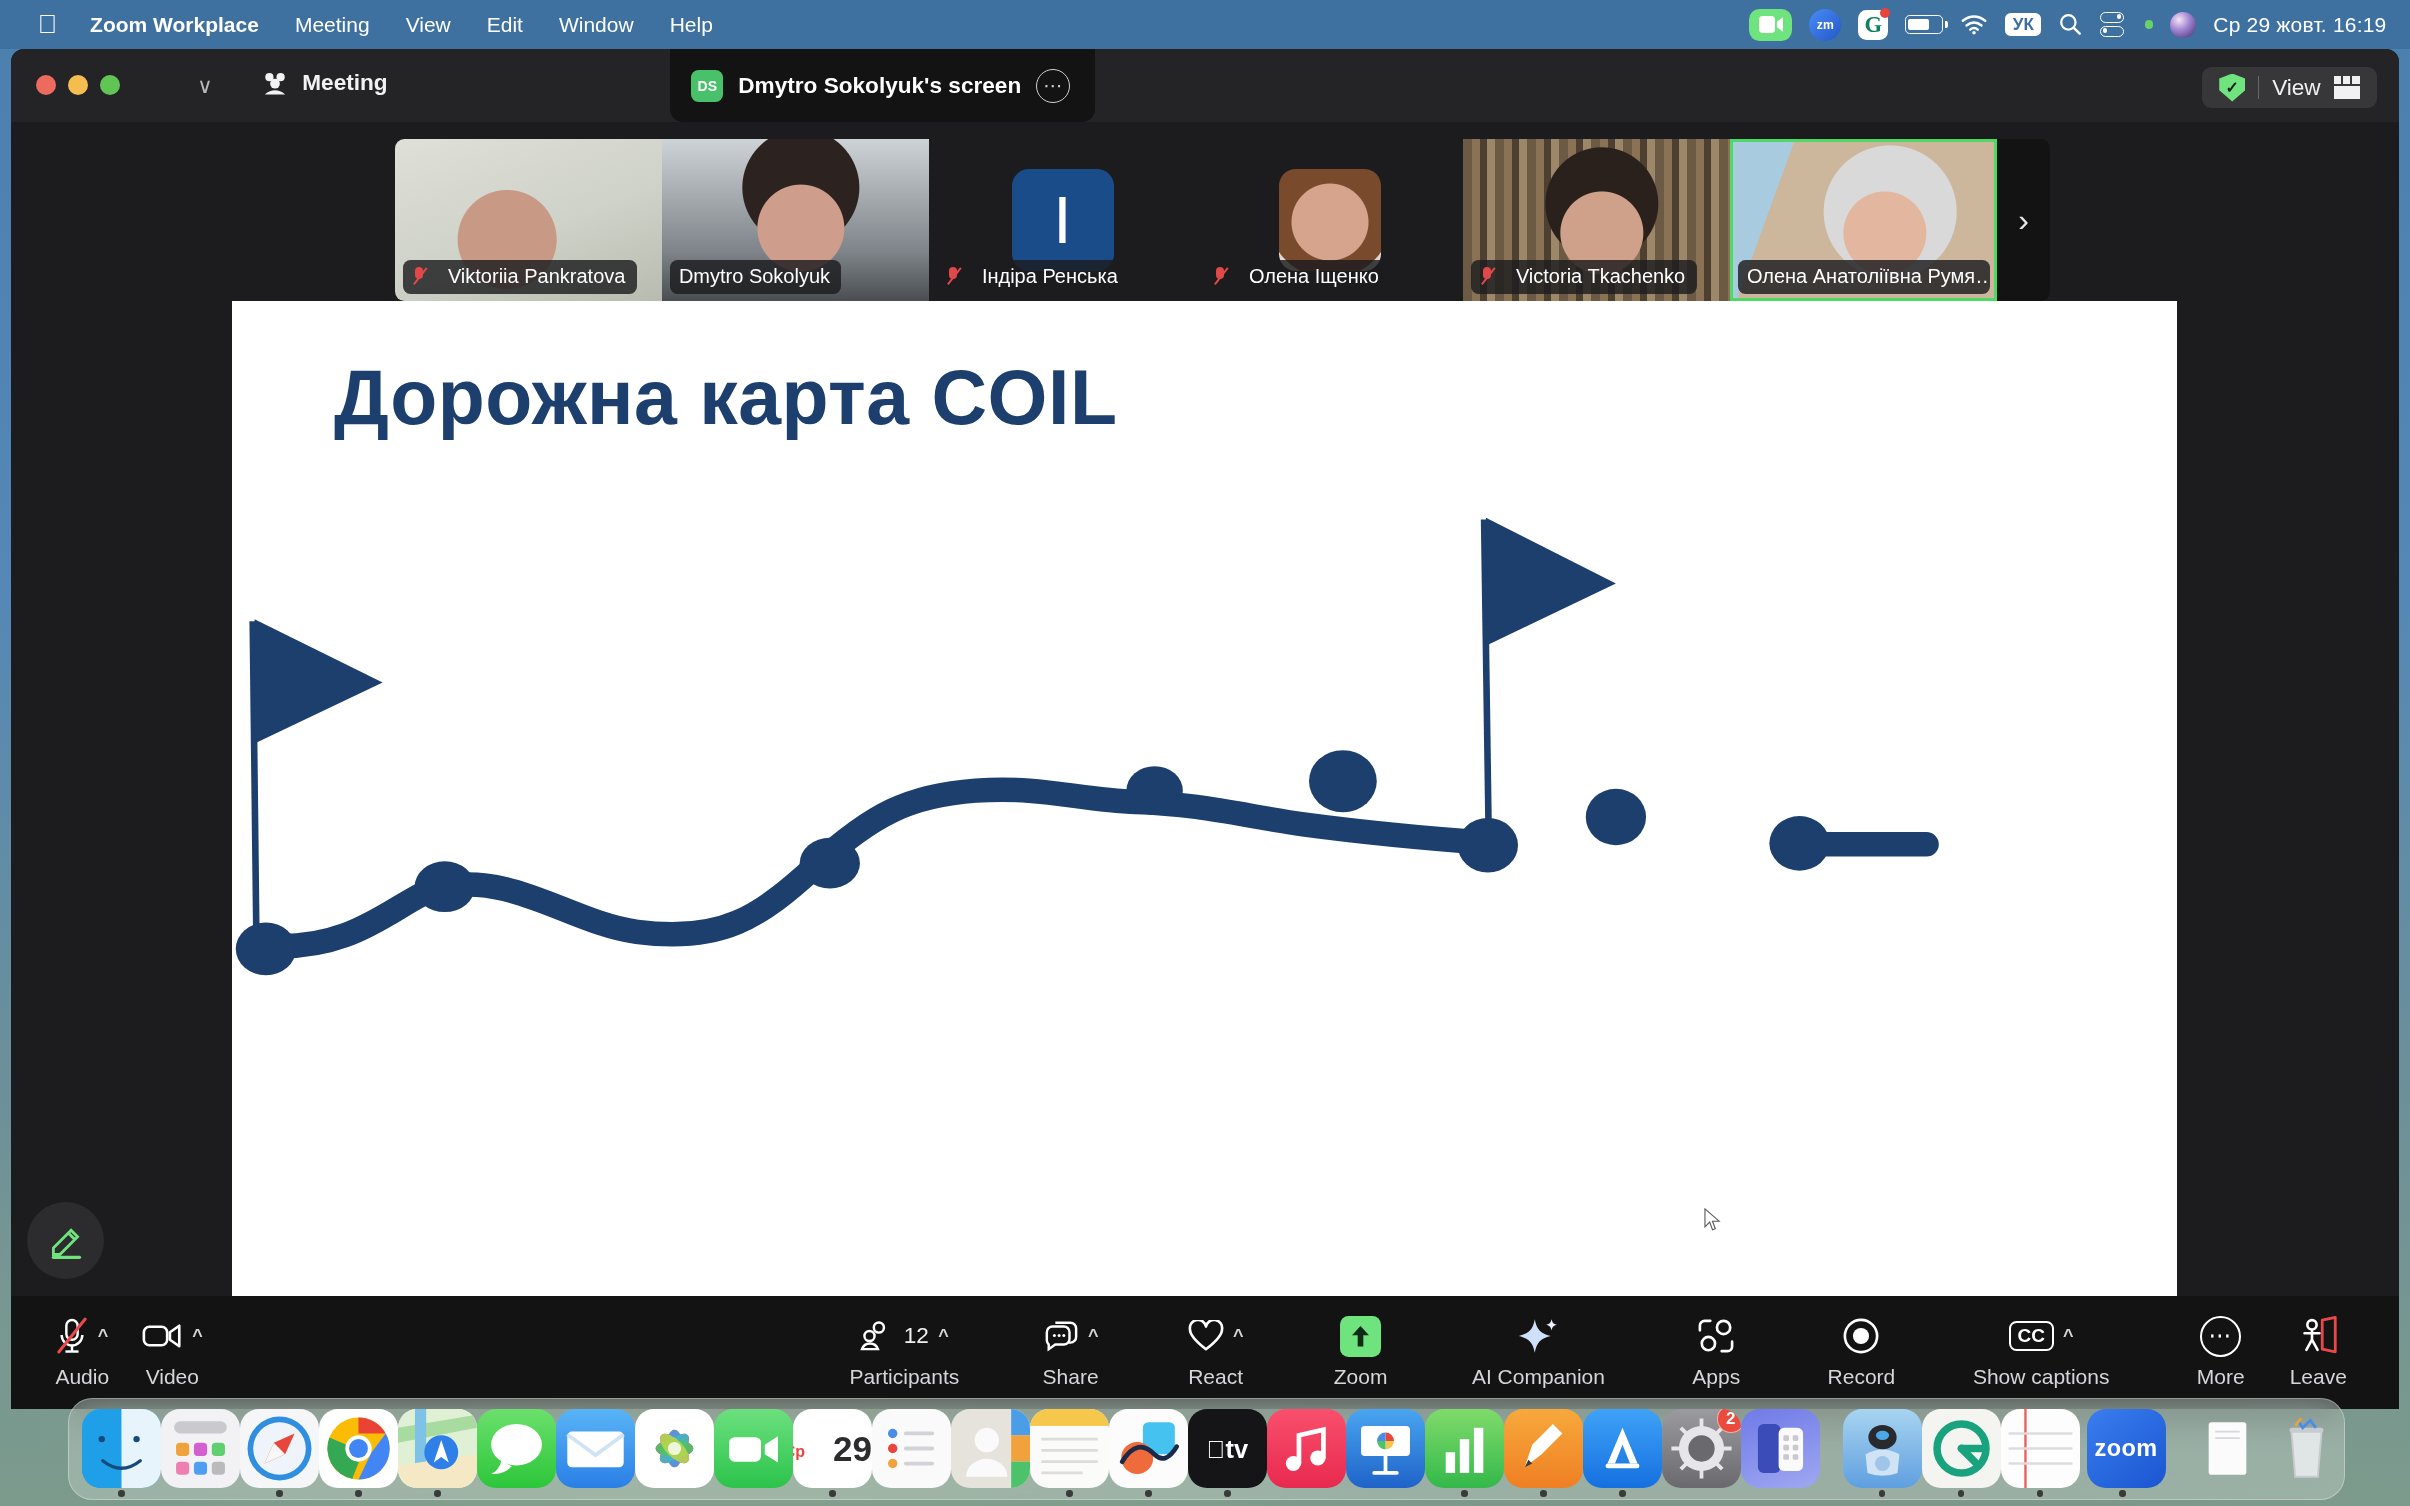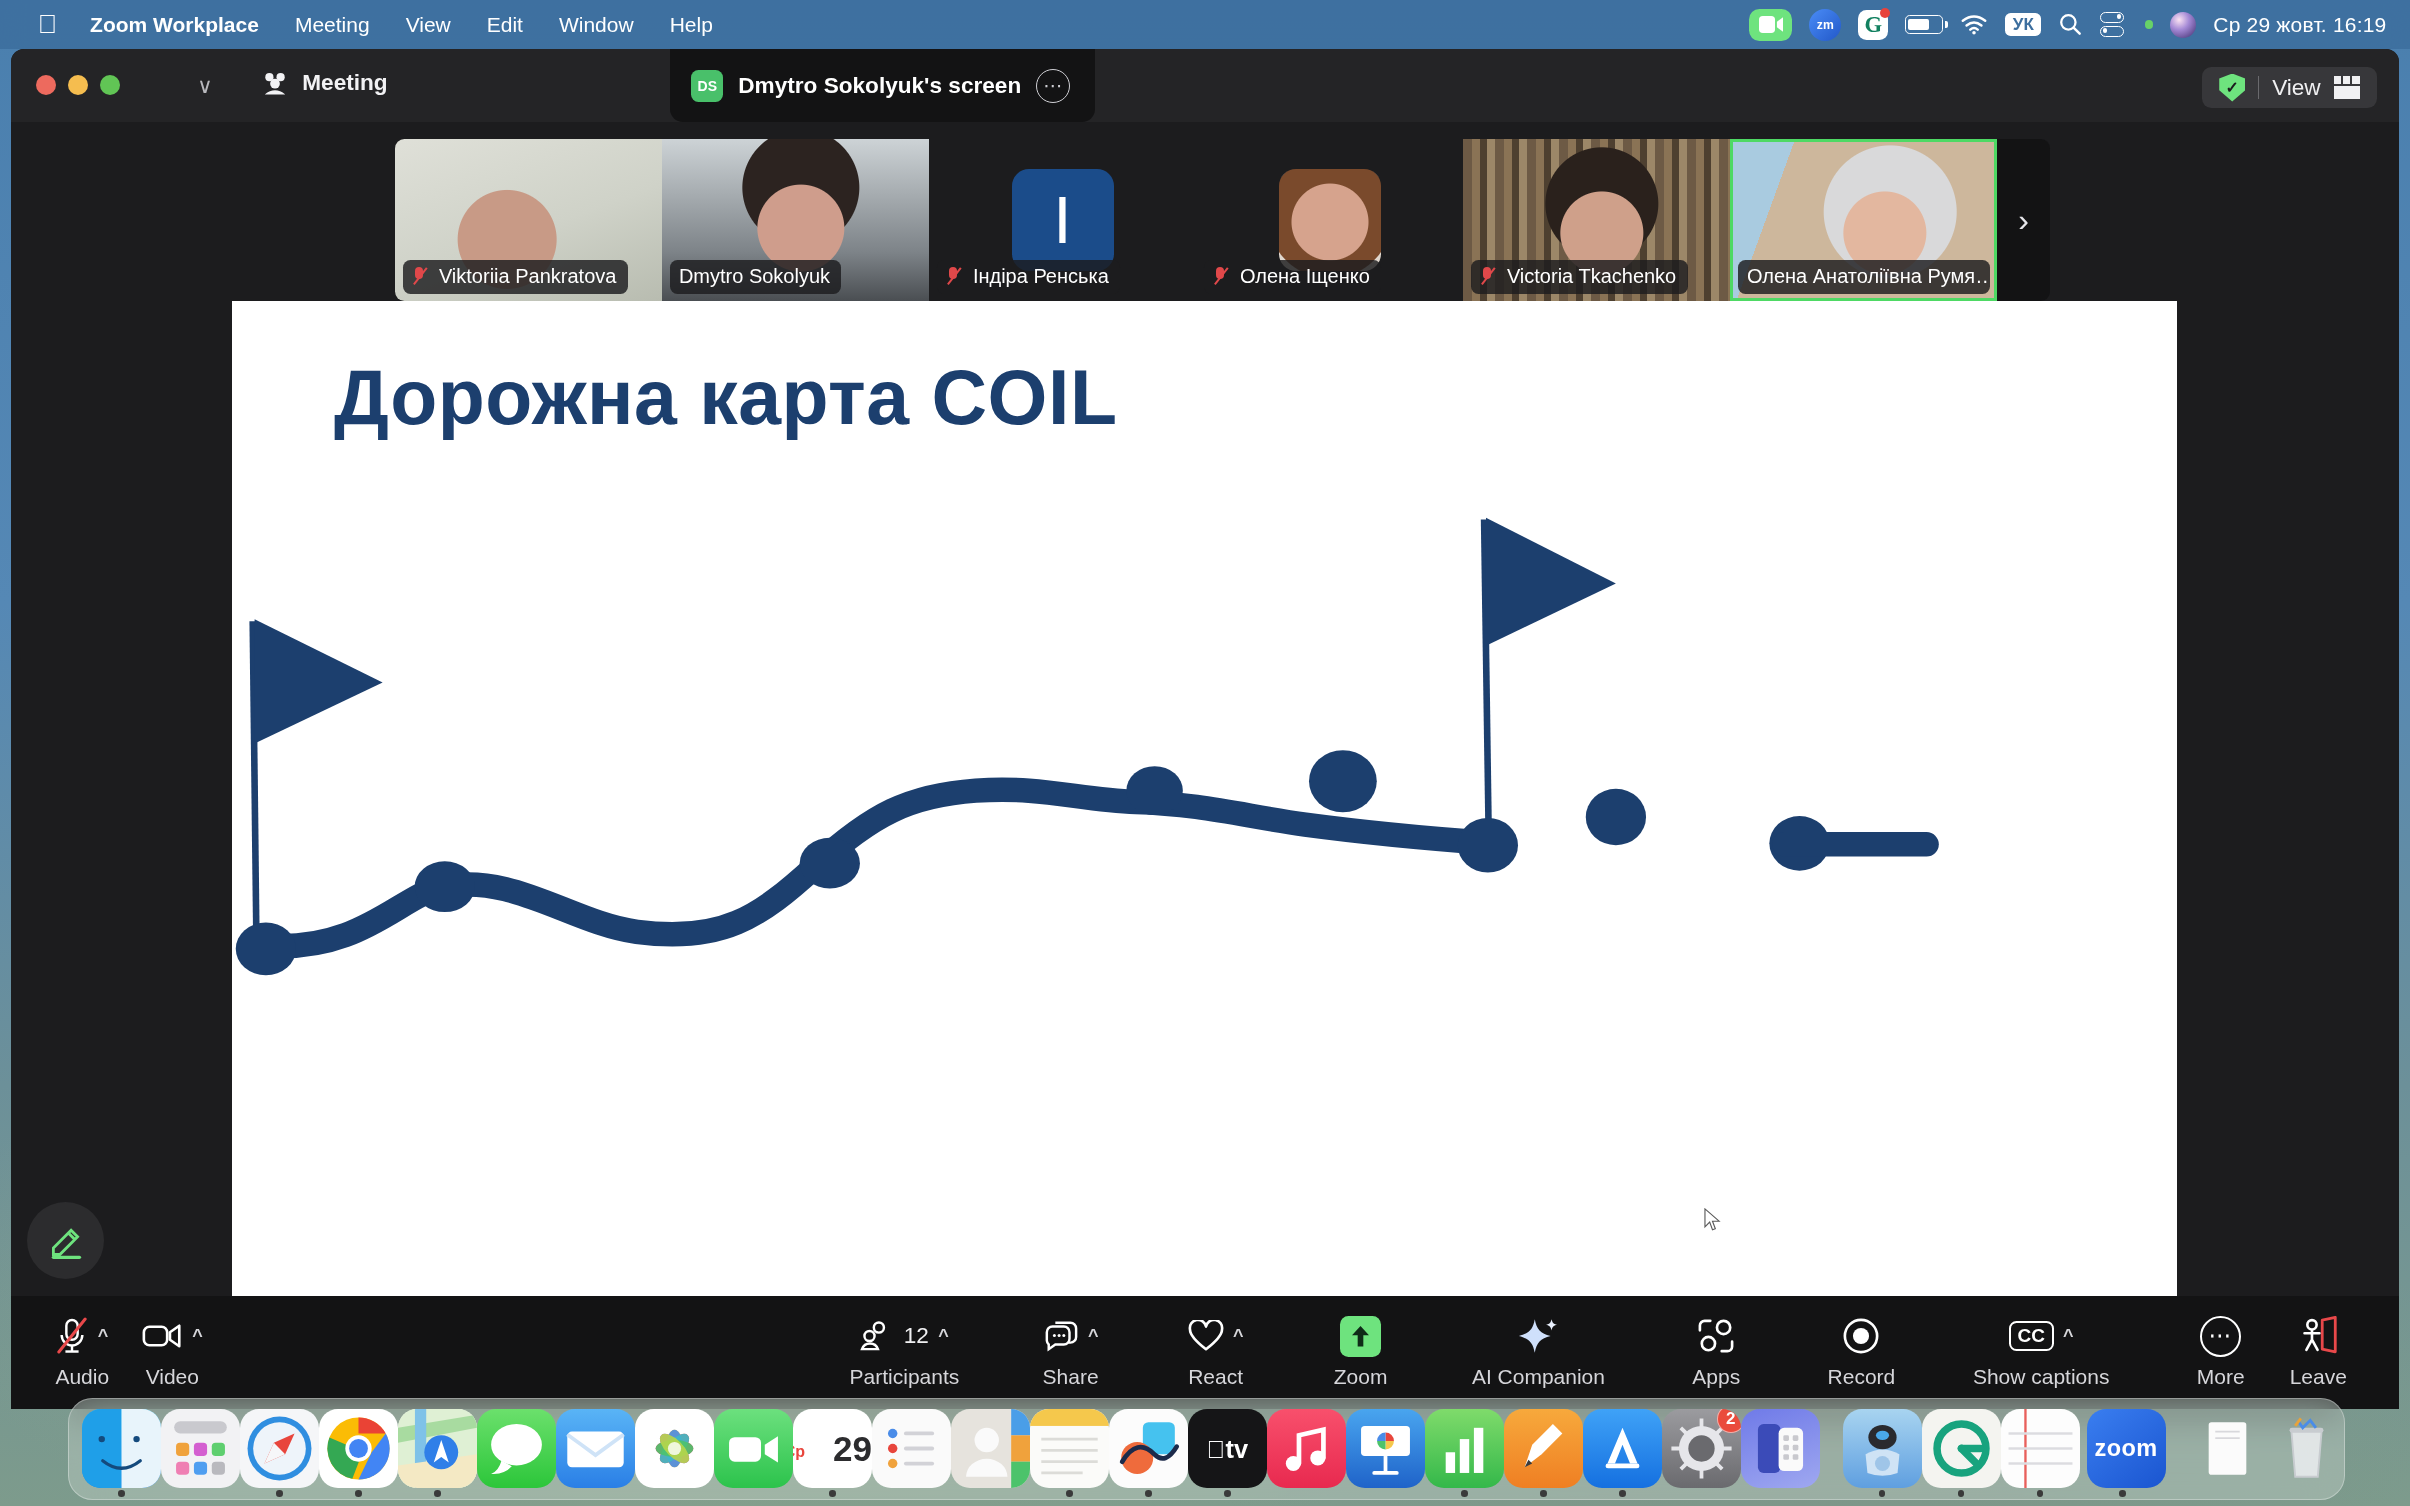--- a/index.html
+++ b/index.html
@@ -136,21 +136,21 @@
     display: flex; align-items: stretch; gap: 0;
     background: #1c1c1e; border-radius: 9.4px; overflow: hidden;
     z-index: 25;
   }
   .tile { position: relative; width: 267px; height: 162px; background: #2a2a2c; overflow: hidden; }
   .tile.active { outline: 3.8px solid #4ed964; outline-offset: -3.8px; }
   .tile .namechip {
     position: absolute; left: 7.5px; bottom: 7.5px;
     background: rgba(28,28,30,0.82); color: #fff;
     border-radius: 7.5px; padding: 4.7px 11.3px 5.6px 9.4px;
-    font-size: 20px; display: flex; align-items: center; gap: 13px;
+    font-size: 20px; display: flex; align-items: center; gap: 22px;
     max-width: 252px; white-space: nowrap; overflow: hidden;
   }
   .mic-muted {
     position: relative; width: 14px; height: 21px; flex: none;
   }
   .mic-muted::before {
     content: ""; position: absolute; left: 2.8px; top: 0.9px; width: 8.5px; height: 12.2px;
     border-radius: 4.7px; background: #e0484a;
   }
   .mic-muted::after {

